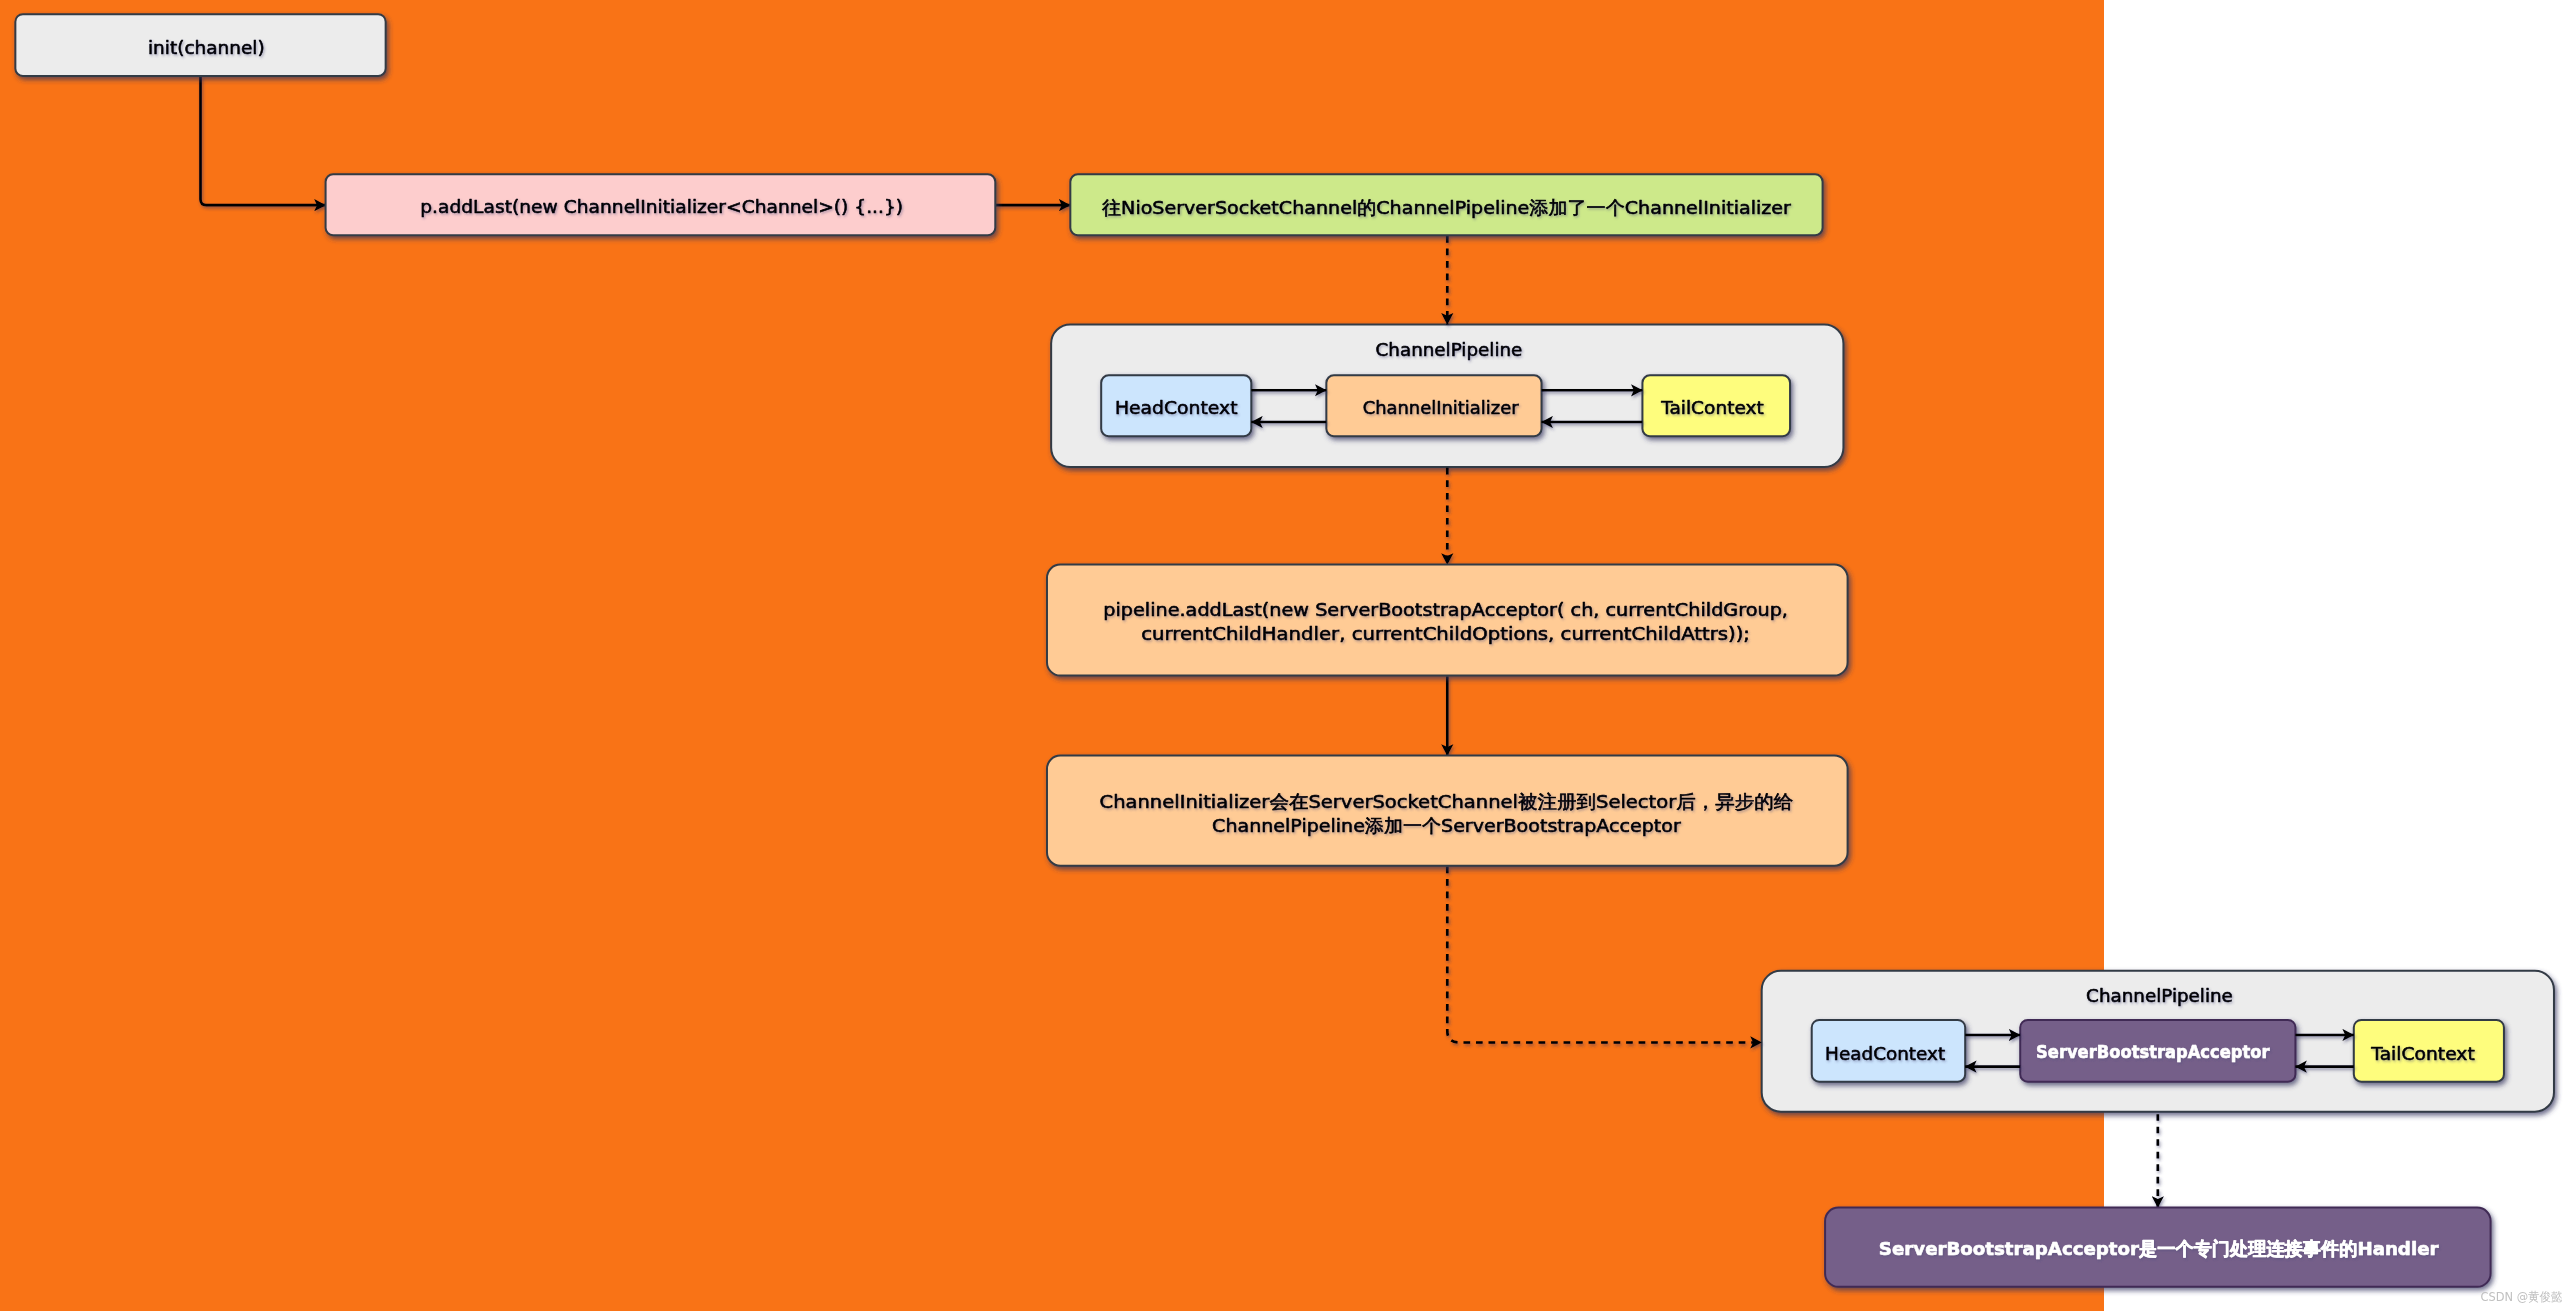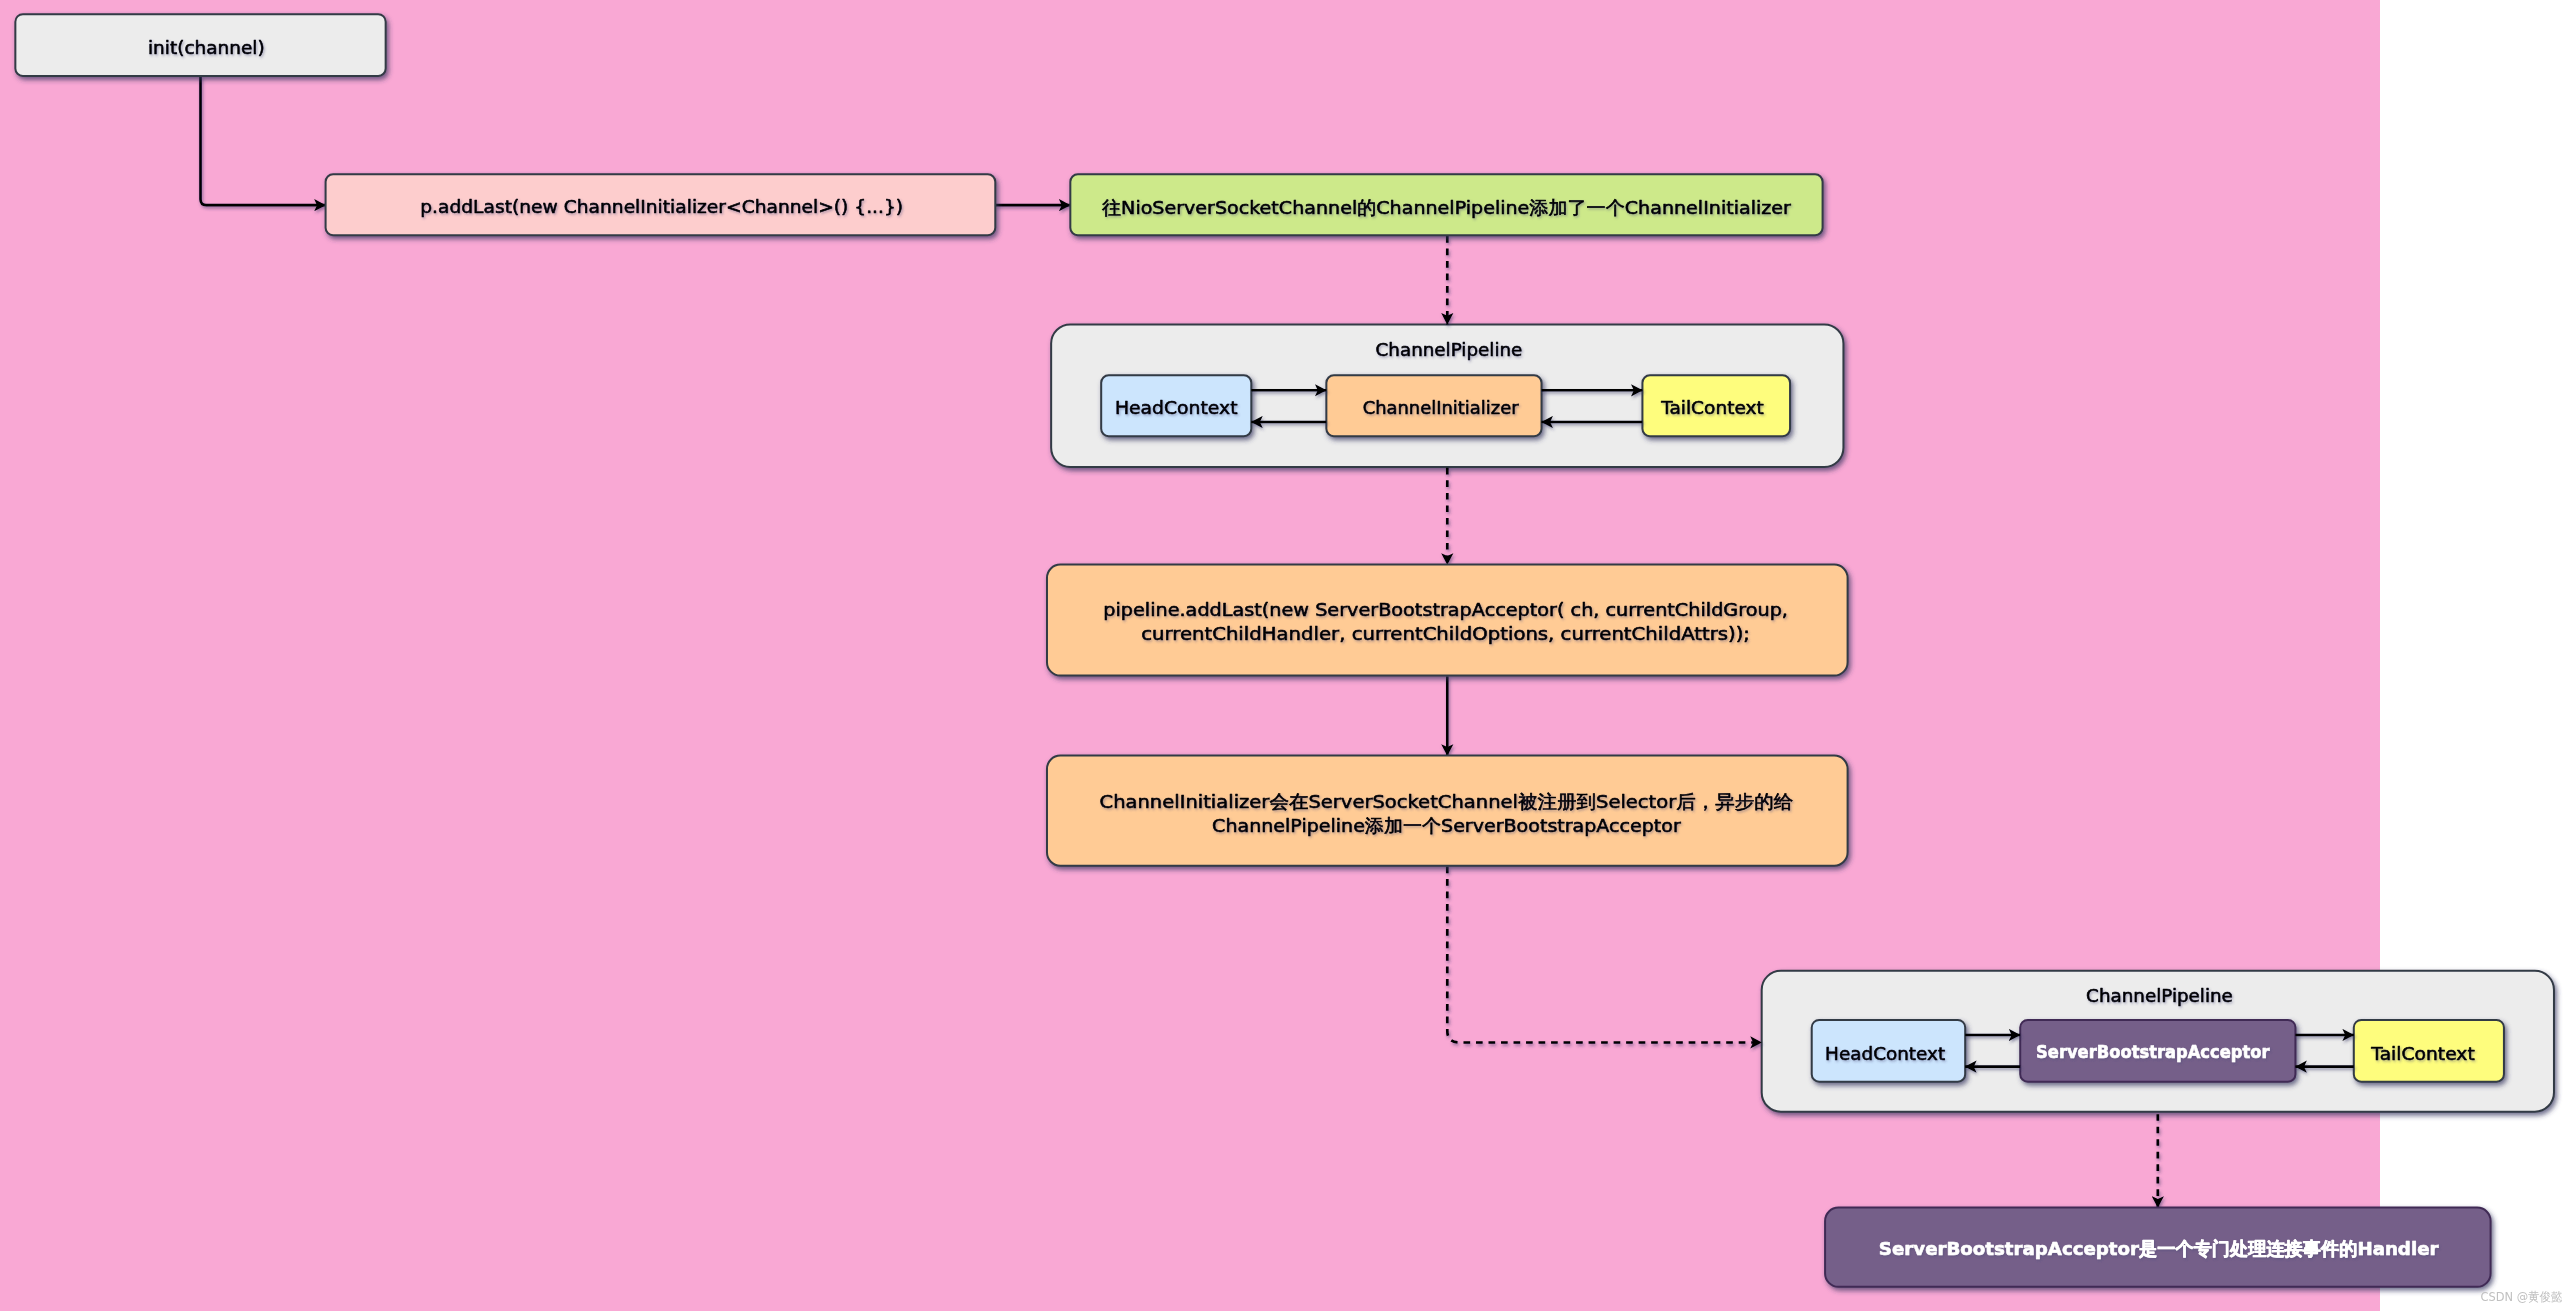--- a/index.html
+++ b/index.html
@@ -1,19 +1,19 @@
 <!DOCTYPE html>
 <html style="font-size:13.3px"><head>
 <meta charset="utf-8">
 <title>Netty ChannelPipeline init flow</title>
 <style>
   html,body{margin:0;padding:0;background:#ffffff;}
   body{width:2576px;height:1311px;overflow:hidden;
        font-family:"DejaVu Sans","Liberation Sans",sans-serif;}
-  #stage{position:relative;width:2380px;height:1311px;background:#f9a8d4;}
+  #stage{position:relative;width:2104px;height:1311px;background:#f97316;}
   svg.diagram{position:absolute;left:0;top:0;width:2576px;height:1311px;display:block;}
   .nodebox{stroke:#333a45;stroke-width:2.4;}
   .clusterbox{fill:#ececec;stroke:#333a45;stroke-width:2.4;}
   .lbl{font-family:"DejaVu Sans","Liberation Sans",sans-serif;font-size:22px;fill:#000;
        text-anchor:middle;stroke:#000;stroke-width:0.75;paint-order:stroke fill;
        stroke-linejoin:round;}
   .lbl-w{fill:#ffffff;stroke:#ffffff;font-weight:bold;}
   .edge{fill:none;stroke:#000000;stroke-width:3.1;stroke-linecap:butt;}
   .edge-dash{fill:none;stroke:#000000;stroke-width:3.2;stroke-dasharray:8 7;}
   .wm{font-family:"DejaVu Sans","Liberation Sans",sans-serif;font-size:15px;fill:#c0c0c0;}

